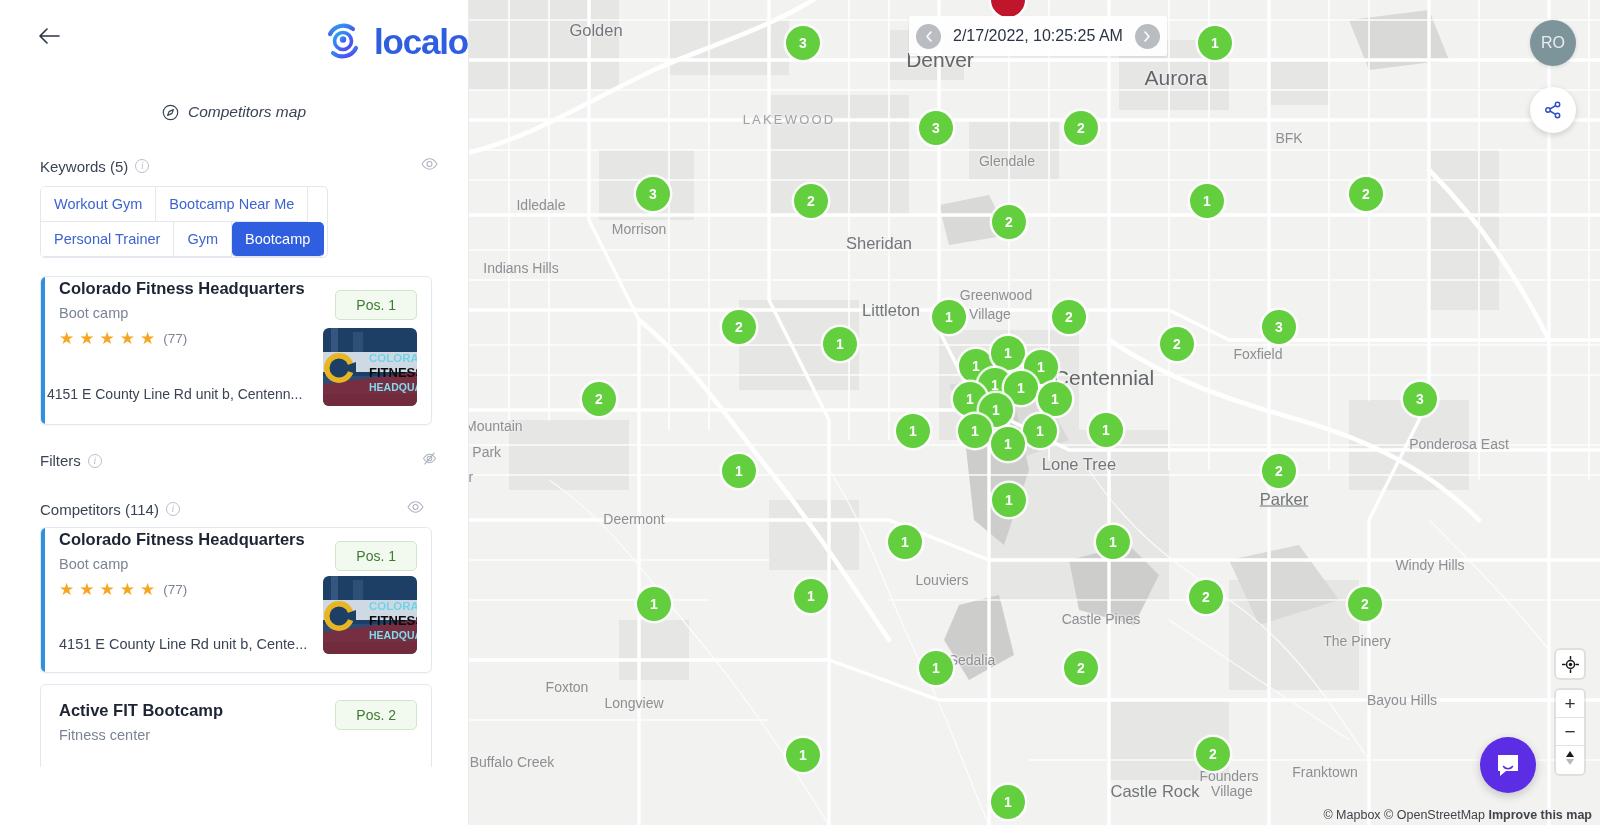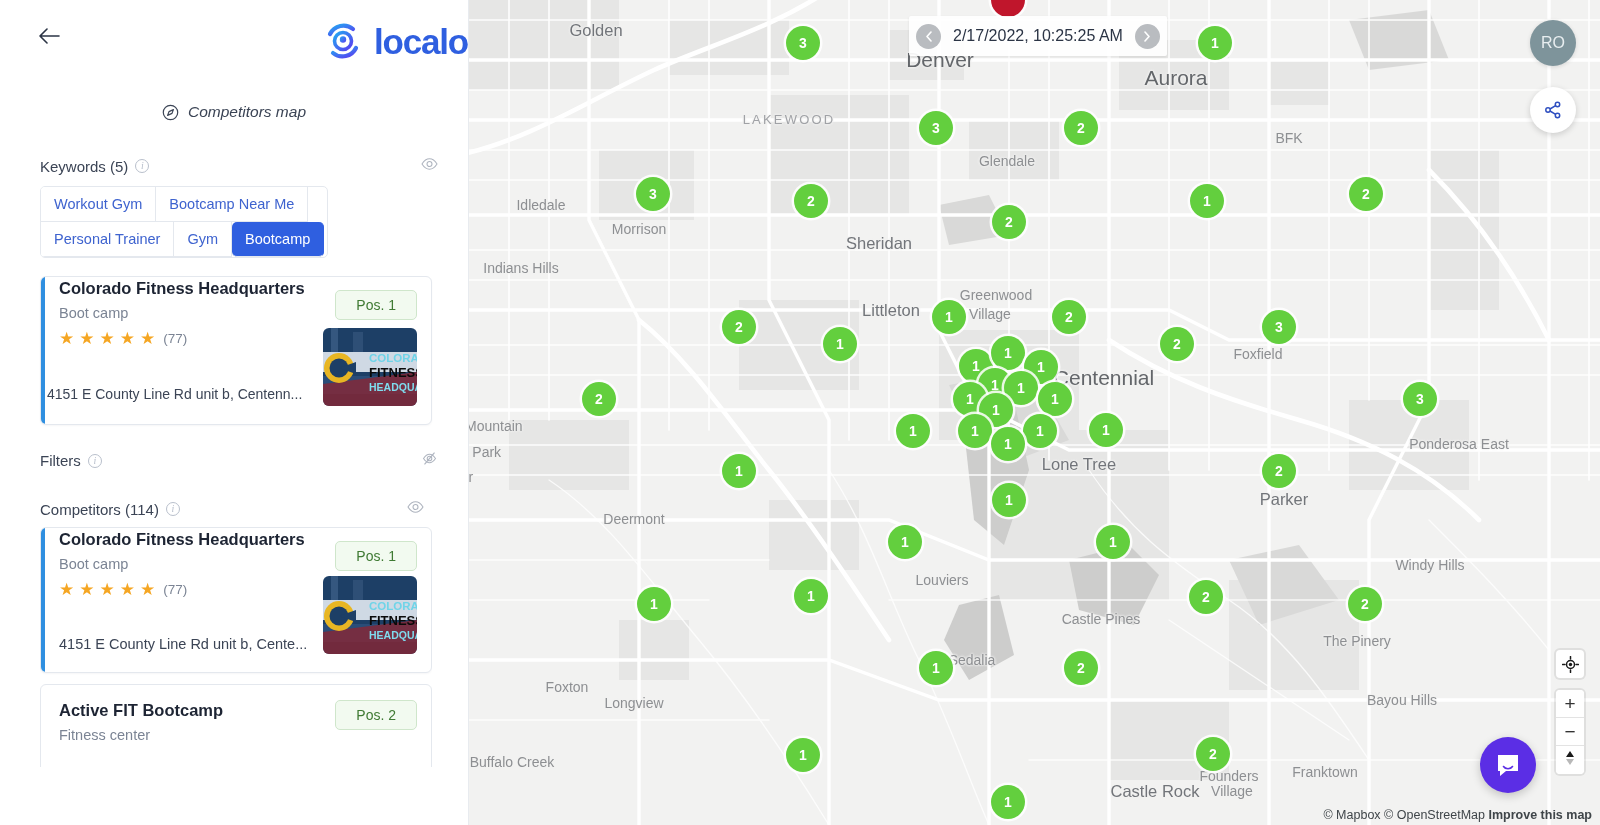--- a/index.html
+++ b/index.html
@@ -551,21 +551,21 @@
       <div class="mlabel mid" style="left: 422px; top: 310px;">Littleton</div>
       <div class="mlabel" style="left: 527px; top: 295px;">Greenwood</div>
       <div class="mlabel" style="left: 521px; top: 314px;">Village</div>
       <div class="mlabel big" style="left: 635px; top: 378px;">Centennial</div>
       <div class="mlabel" style="left: 767px; top: 354px; padding-left: 44px;">Foxfield</div>
       <div class="mlabel" style="left: 19px; top: 426px;">n Mountain</div>
       <div class="mlabel" style="left: 8px; top: 452px;">en Park</div>
       <div class="mlabel" style="left: -2px; top: 477px;">er</div>
       <div class="mlabel mid" style="left: 610px; top: 464px;">Lone Tree</div>
       <div class="mlabel" style="left: 990px; top: 444px;">Ponderosa East</div>
-      <div class="mlabel mid" style="left: 815px; top: 499px;">Parker</div>
+      <div class="mlabel mid" style="left: 815px; top: 499px; text-decoration: underline;">Parker</div>
       <div class="mlabel" style="left: 165px; top: 519px;">Deermont</div>
       <div class="mlabel" style="left: 961px; top: 565px;">Windy Hills</div>
       <div class="mlabel" style="left: 437px; top: 580px; margin-left: 36px;">Louviers</div>
       <div class="mlabel" style="left: 632px; top: 619px;">Castle Pines</div>
       <div class="mlabel" style="left: 888px; top: 641px;">The Pinery</div>
       <div class="mlabel" style="left: 503px; top: 660px;">Sedalia</div>
       <div class="mlabel" style="left: 933px; top: 700px;">Bayou Hills</div>
       <div class="mlabel" style="left: 98px; top: 687px;">Foxton</div>
       <div class="mlabel" style="left: 165px; top: 703px;">Longview</div>
       <div class="mlabel" style="left: 856px; top: 772px;">Franktown</div>

